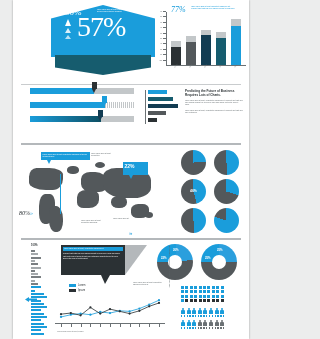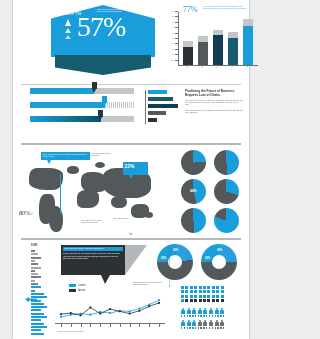--- a/index.html
+++ b/index.html
@@ -29,21 +29,21 @@
   .a1{top:0;border-left-width:8px;border-right-width:8px;border-bottom-width:7px;}
   .a2{top:9px;border-left-width:6px;border-right-width:6px;border-bottom-width:5px;opacity:.85;}
   .a3{top:16px;border-left-width:4.5px;border-right-width:4.5px;border-bottom-width:4px;opacity:.7;}
   #band{position:absolute;left:4px;top:50px;width:96px;height:20px;background:#165c6e;
         clip-path:polygon(0 0,100% 0,100% 62%,50% 100%,0 62%);}
   .bandnum{position:absolute;left:14px;top:3px;font-size:9px;line-height:9px;color:#ffffff;
            font-family:"Liberation Serif",serif;}
   .bandtxt{position:absolute;left:46px;top:4px;width:40px;}
 
   
-  #vbar{position:absolute;left:156px;top:4px;width:92px;height:74px;}
+  #vbar{position:absolute;left:144px;top:4px;width:92px;height:74px;font-style:italic;}
   #vbar .ax{position:absolute;left:9px;bottom:12px;width:80px;height:1px;background:#6b7174;}
   #vbar .ay{position:absolute;left:9px;bottom:12px;width:1px;height:54px;background:#6b7174;}
   #vbar .tk{position:absolute;left:6px;width:3px;height:1px;background:#6b7174;}
   #vbar .tkl{position:absolute;right:100%;margin-right:1px;font-size:1.5px;color:#6b7174;
              transform:translateY(-50%);}
   .vcol{position:absolute;bottom:13px;width:10px;}
   .vcol .tot{position:absolute;bottom:0;width:100%;background:#c3c7c9;}
   .vcol .val{position:absolute;bottom:0;width:100%;}
   .vlab{position:absolute;top:100%;left:3px;margin-top:2px;font-size:1.6px;color:#6b7174;
         transform:rotate(-48deg);transform-origin:left top;white-space:nowrap;}

